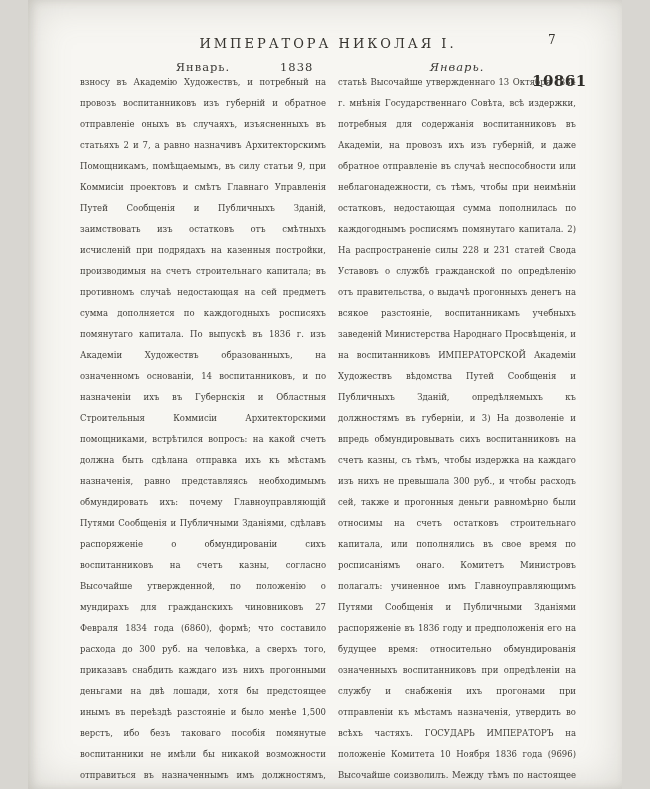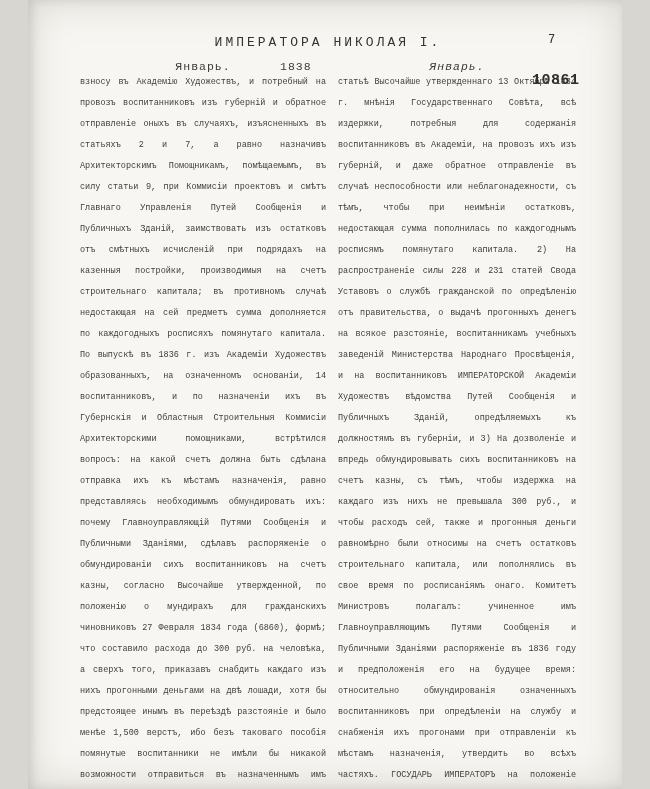--- a/index.html
+++ b/index.html
@@ -10,21 +10,20 @@
   }
   .scan-page {
     position: relative;
     width: 594px;
     height: 789px;
     margin: 0 auto;
     background: #f7f6f2;
     box-shadow: inset 0 0 40px rgba(120,115,105,0.25), inset 4px 0 10px rgba(100,95,85,0.18);
     overflow: hidden;
     color: #3b3a36;
-    font-family: Liberation Mono, monospace;
   }
   .header-row {
     position: absolute;
     top: 33px;
     left: 52px;
     width: 496px;
     text-align: center;
   }
   .header-title {
     font-size: 13px;

